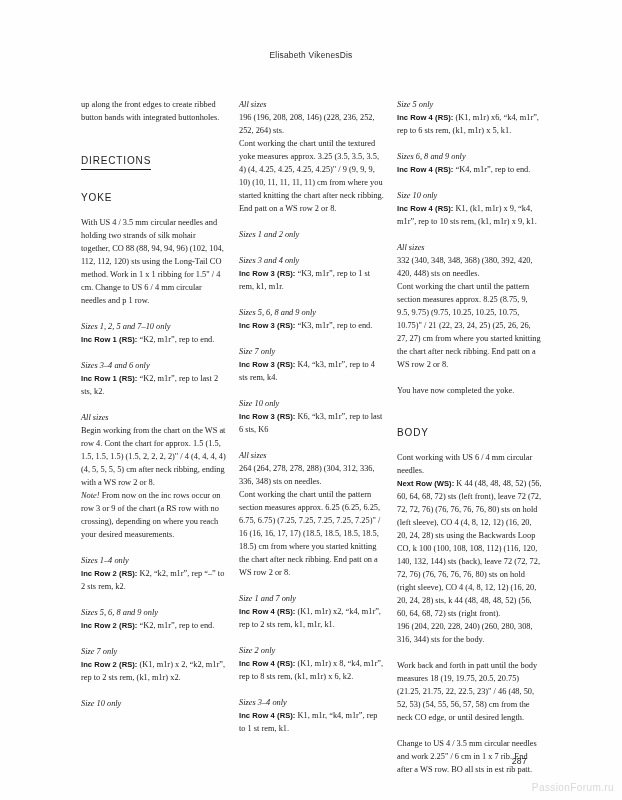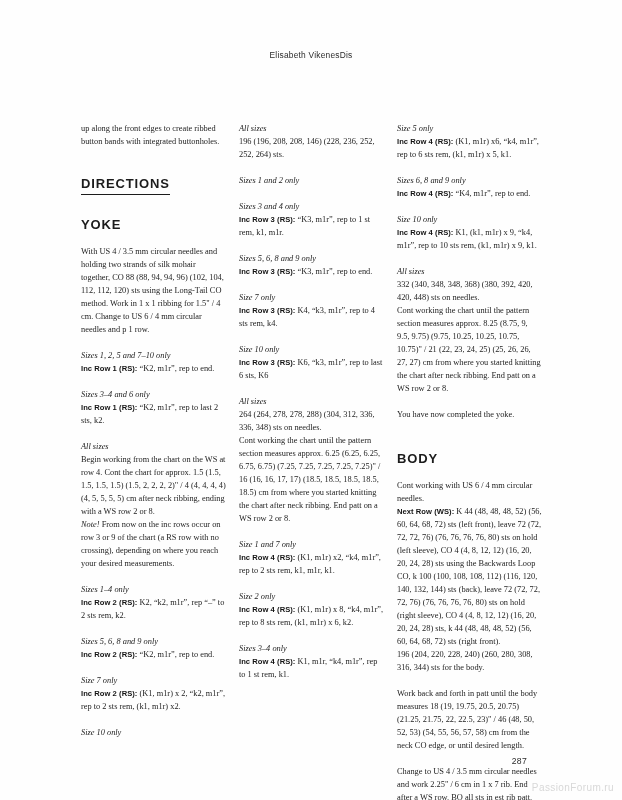--- a/index.html
+++ b/index.html
@@ -55,44 +55,43 @@
     left: 81px;
     width: 460px;
     height: 650px;
     display: flex;
     gap: 13px;
   }
   .col {
     width: 145px;
     flex: 0 0 145px;
     position: relative;
-    margin-top: 24px;
   }
 
   
   .body-text {
     font-family: "Liberation Serif", serif;
     font-size: 8.35px;
     line-height: 13.0px;
     text-align: left;
     color: #1c1c1c;
     margin: 0;
     hyphens: none;
   }
   .body-text + .body-text {
     margin-top: 0;
   }
 
   .sec-title {
     font-family: "Liberation Sans", sans-serif;
-    font-size: 13px;
+    font-size: 10px;
     letter-spacing: 0.85px;
     color: #1c1c1c;
     margin: 0;
-    font-weight: 700;
+    font-weight: 400;
   }
   .sec-title.underlined {
     border-bottom: 0.9px solid #1c1c1c;
     padding-bottom: 3px;
     display: inline-block;
   }
 
   .size-head {
     font-family: "Liberation Serif", serif;
     font-style: italic;
@@ -206,20 +205,21 @@
 
       <div class="spacer-sm"></div>
 
       <p class="size-head">Size 10 only</p>
     </div>
 
     <div class="col">
 
       <p class="size-head">All sizes</p>
       <p class="body-text">196 (196, 208, 208, 146) (228, 236, 252, 252, 264) sts.</p>
+      <p class="body-text">Cont working the chart until the textured yoke measures approx. 3.25 (3.5, 3.5, 3.5, 4) (4, 4.25, 4.25, 4.25, 4.25)" / 9 (9, 9, 9, 10) (10, 11, 11, 11, 11) cm from where you started knitting the chart after neck ribbing. End patt on a WS row 2 or 8.</p>
 
       <div class="spacer-sm"></div>
 
       <p class="size-head">Sizes 1 and 2 only</p>
 
       <div class="spacer-sm"></div>
 
       <p class="size-head">Sizes 3 and 4 only</p>
       <p class="body-text"><span class="row-label">Inc Row 3 (RS):</span><span> “K3, m1r”, rep to 1 st rem, k1, m1r.</span></p>
 

